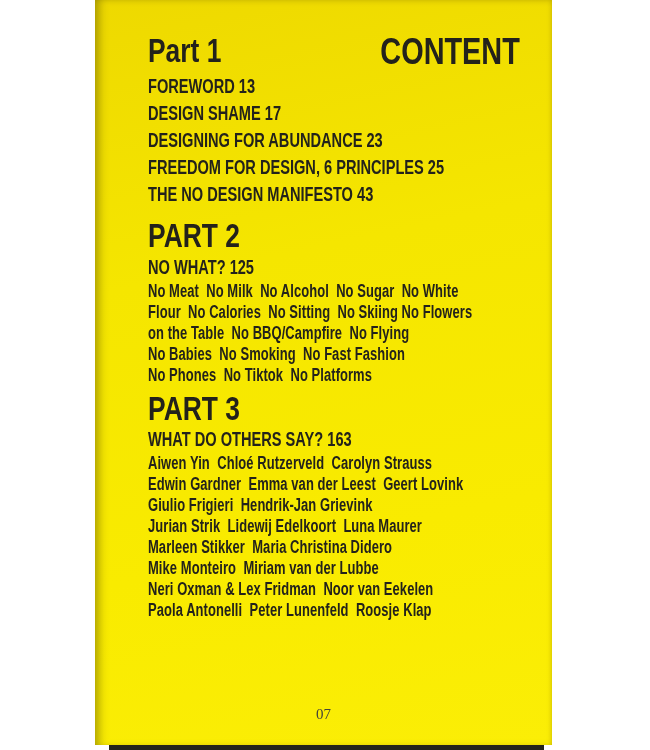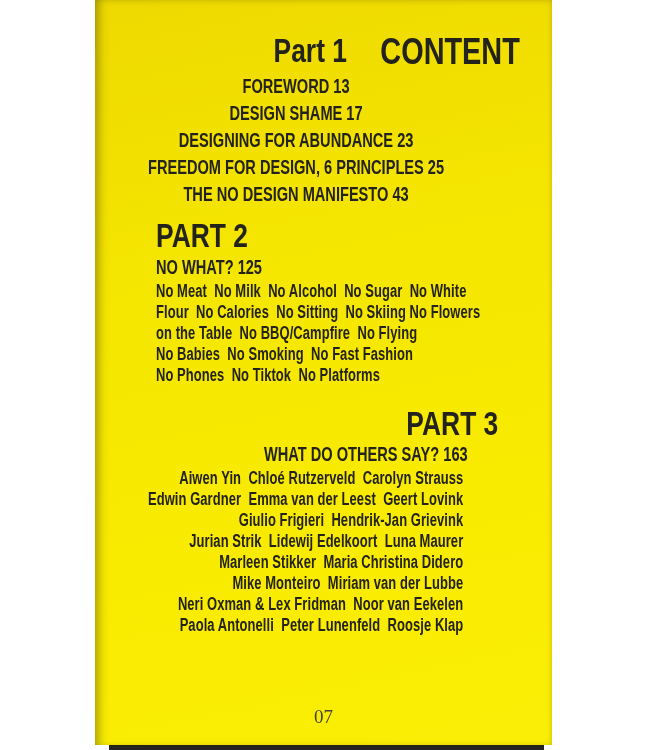--- a/index.html
+++ b/index.html
@@ -43,23 +43,23 @@
     position: absolute;
     top: 36px;
     right: 32px;
     font-size: 37px;
     line-height: 32px;
     letter-spacing: 0px;
     transform: scaleX(0.78);
     transform-origin: 100% 0;
   }
   .section { position: absolute; left: 53px; }
-  #part1  { top: 34px; text-align: center; }
-  #part2  { top: 219px; margin-left: 8px; }
-  #part3  { top: 407px; text-align: right; }
+  #part1  { top: 34px; }
+  #part2  { top: 219px; }
+  #part3  { top: 392px; }
   #footer-entries { top: 657px; }
   .h-part {
     font-size: 33px;
     line-height: 34px;
     transform: scaleX(0.80);
   }
   #part1 .h-part { margin-bottom: 5px; }
   .h-sub {
     font-size: 20px;
     line-height: 27px;
@@ -78,21 +78,21 @@
     transform: scaleX(0.72);
     letter-spacing: 0.1px;
   }
   .pagenum {
     position: absolute;
     top: 706px;
     left: 0;
     width: 100%;
     text-align: center;
     font-family: "Liberation Serif", serif;
-    font-size: 19px;
+    font-size: 15px;
     font-weight: normal;
     color: #45443a;
   }
 </style>
 </head>
 <body>
 
 <div class="canvas">
   <div class="page">
 

